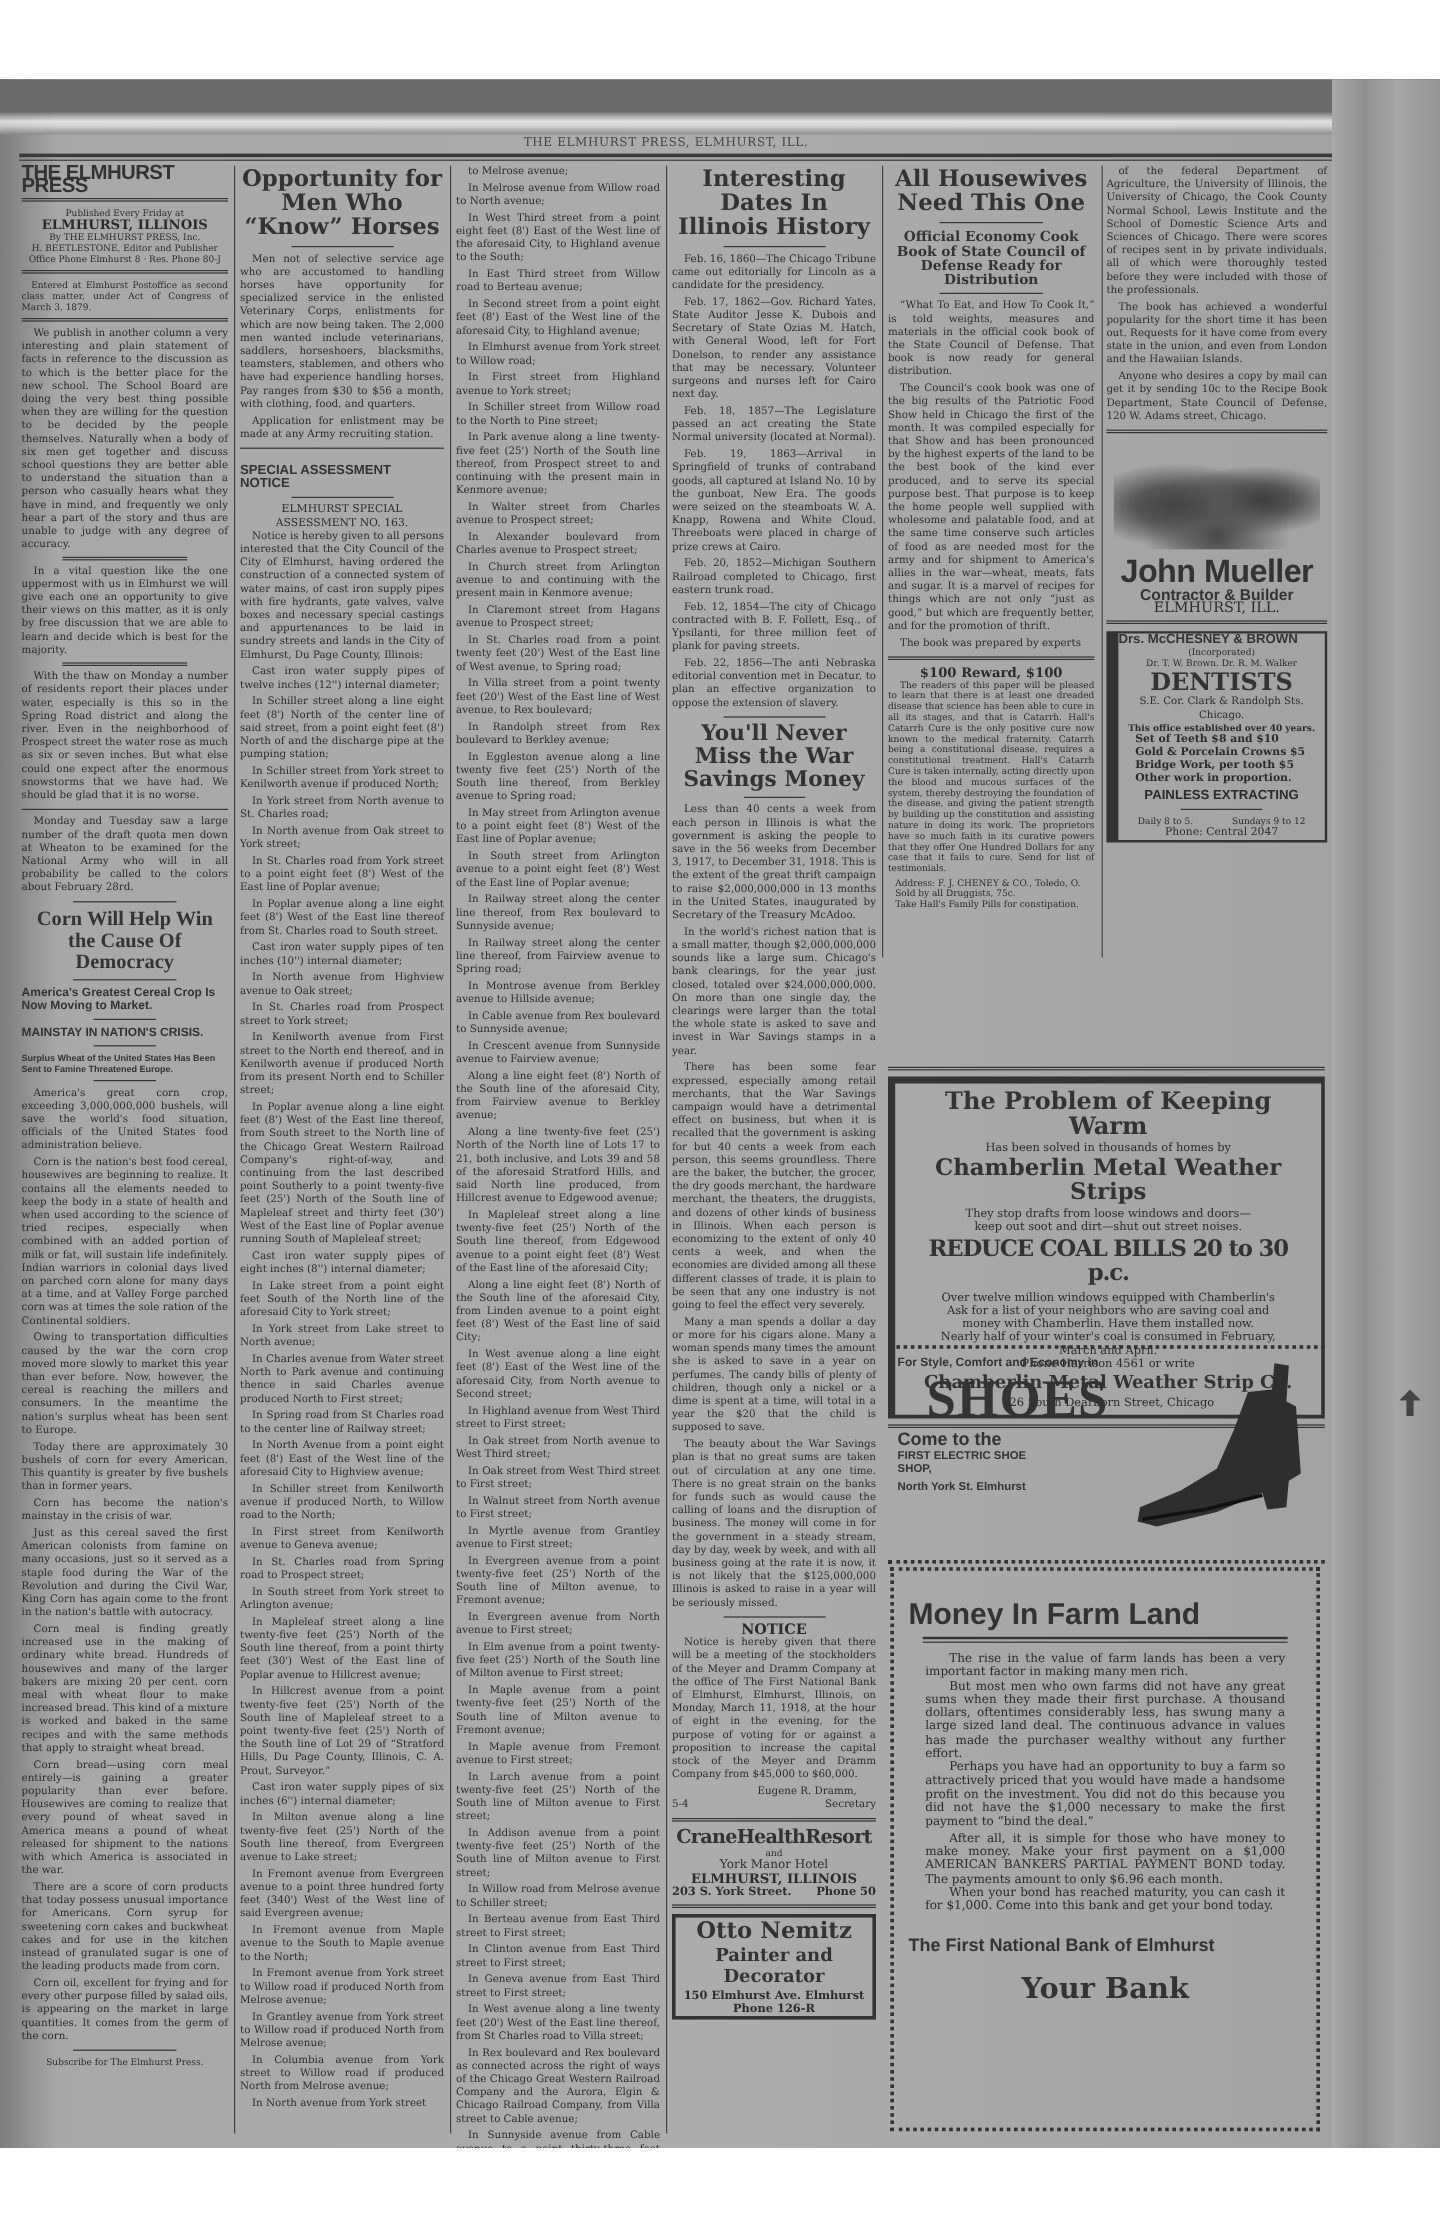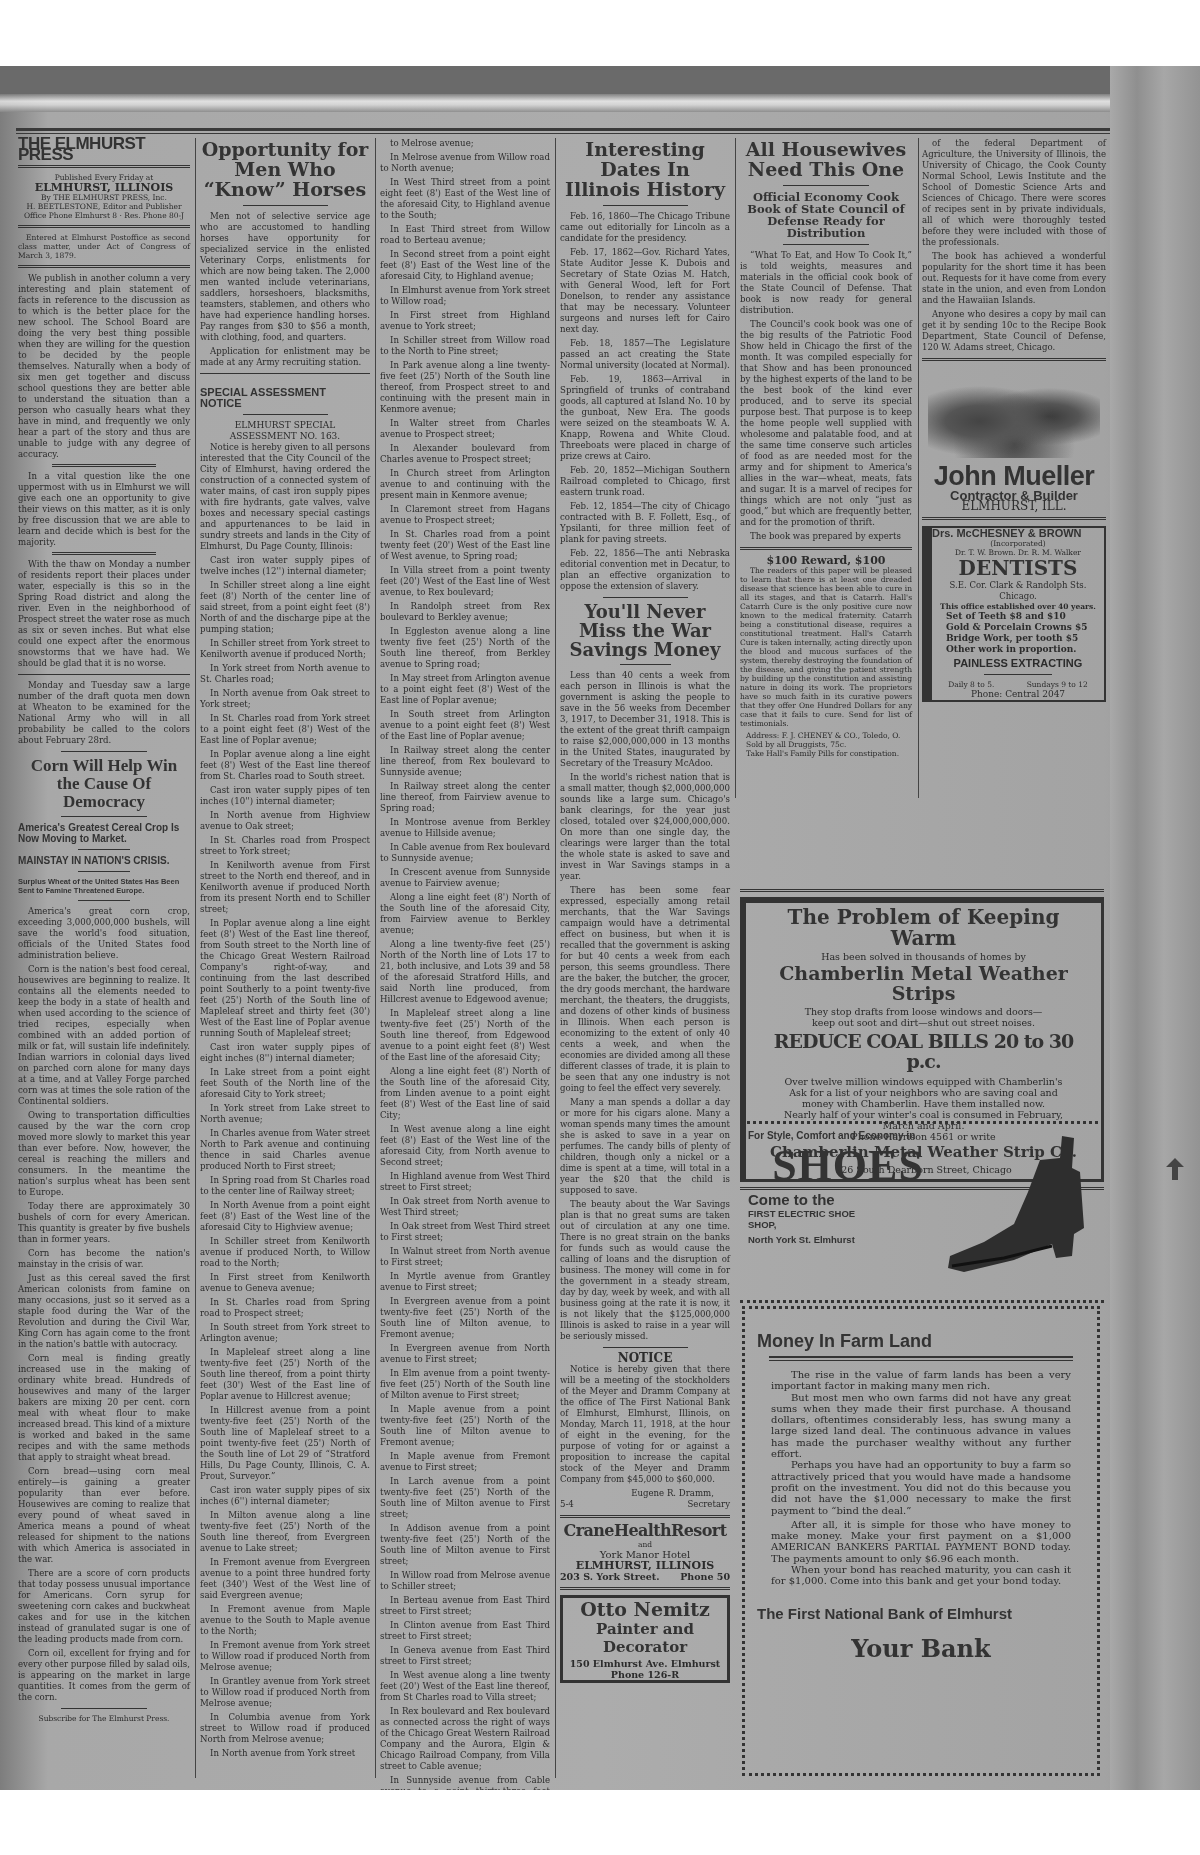--- a/index.html
+++ b/index.html
@@ -25,20 +25,21 @@
   .margin-right{position:absolute;left:1110px;top:0;width:90px;height:1724px;background:linear-gradient(90deg,#a9a9a9,#8f8f8f 30%,#a7a7a7 60%,#939393);}
   .arrow{position:absolute;left:1166px;top:1092px;width:18px;height:22px;}
   .illus{height:92px;margin:4px 6px;background:radial-gradient(ellipse at 30% 60%,#444 0,#555 20%,transparent 45%),radial-gradient(ellipse at 70% 55%,#3a3a3a 0,#555 18%,transparent 40%),radial-gradient(ellipse at 50% 85%,#444 0,transparent 50%);border-radius:4px;}
   .shoe{position:absolute;right:10px;top:8px;width:150px;height:150px;}
 </style>
 </head>
 <body>
 
 <div class="scan">
   <div class="tear"></div>
+  <div class="folio">THE ELMHURST PRESS, ELMHURST, ILL.</div>
   <div class="rule-top"></div>
   <div class="rule-top2"></div>
 
   <div class="vline" style="left:195px"></div>
   <div class="vline" style="left:375px"></div>
   <div class="vline" style="left:555px"></div>
   <div class="vline" style="left:735px;height:660px"></div>
   <div class="vline" style="left:918px;height:660px"></div>
   <div class="vline" style="left:1110px;height:660px"></div>
 
@@ -306,21 +307,21 @@
       <div class="hs" style="font-size:9.5px">SHOP,</div>
       <div class="hs" style="font-size:9.5px;margin-top:4px">North York St. Elmhurst</div>
     </div>
     <svg class="shoe" viewBox="0 0 150 150">
       <path d="M118 4 L130 6 L128 36 L136 40 L140 96 L130 102 L128 124 L112 126 L108 112 L70 128 L20 140 L4 136 L6 124 L40 110 L70 92 L84 60 L96 28 L116 26 Z" fill="#2e2e2e"></path>
       <path d="M8 134 L60 126 L108 114" stroke="#111" stroke-width="3" fill="none"></path>
     </svg>
   </div>
 
   <div style="position:absolute;left:742px;top:1240px;width:358px;height:470px;border:3px dotted #333;padding:0 12px;box-sizing:border-box;">
-    <div class="hs" style="font-size:18px;margin-top:22px">Money In Farm Land</div>
+    <div class="hs" style="font-size:25px;margin-top:22px">Money In Farm Land</div>
     <div style="border-top:2px solid #333;border-bottom:1px solid #333;height:2px;margin:4px 12px 8px"></div>
     <div style="font-size:10px;line-height:11.3px;text-align:justify;padding:0 14px">
       <p style="margin:0;text-indent:20px">The rise in the value of farm lands has been a very important factor in making many men rich.</p>
       <p style="margin:0;text-indent:20px">But most men who own farms did not have any great sums when they made their first purchase. A thousand dollars, oftentimes considerably less, has swung many a large sized land deal. The continuous advance in values has made the purchaser wealthy without any further effort.</p>
       <p style="margin:0;text-indent:20px">Perhaps you have had an opportunity to buy a farm so attractively priced that you would have made a handsome profit on the investment. You did not do this because you did not have the $1,000 necessary to make the first payment to “bind the deal.”</p>
       <p style="margin:3px 0 0;text-indent:20px">After all, it is simple for those who have money to make money. Make your first payment on a $1,000 AMERICAN BANKERS PARTIAL PAYMENT BOND today. The payments amount to only $6.96 each month.</p>
       <p style="margin:0;text-indent:20px">When your bond has reached maturity, you can cash it for $1,000. Come into this bank and get your bond today.</p>
     </div>
     <div class="hs" style="font-size:15px;margin-top:18px">The First National Bank of Elmhurst</div>
     <div class="hd" style="font-size:24px;margin-top:14px">Your Bank</div>

